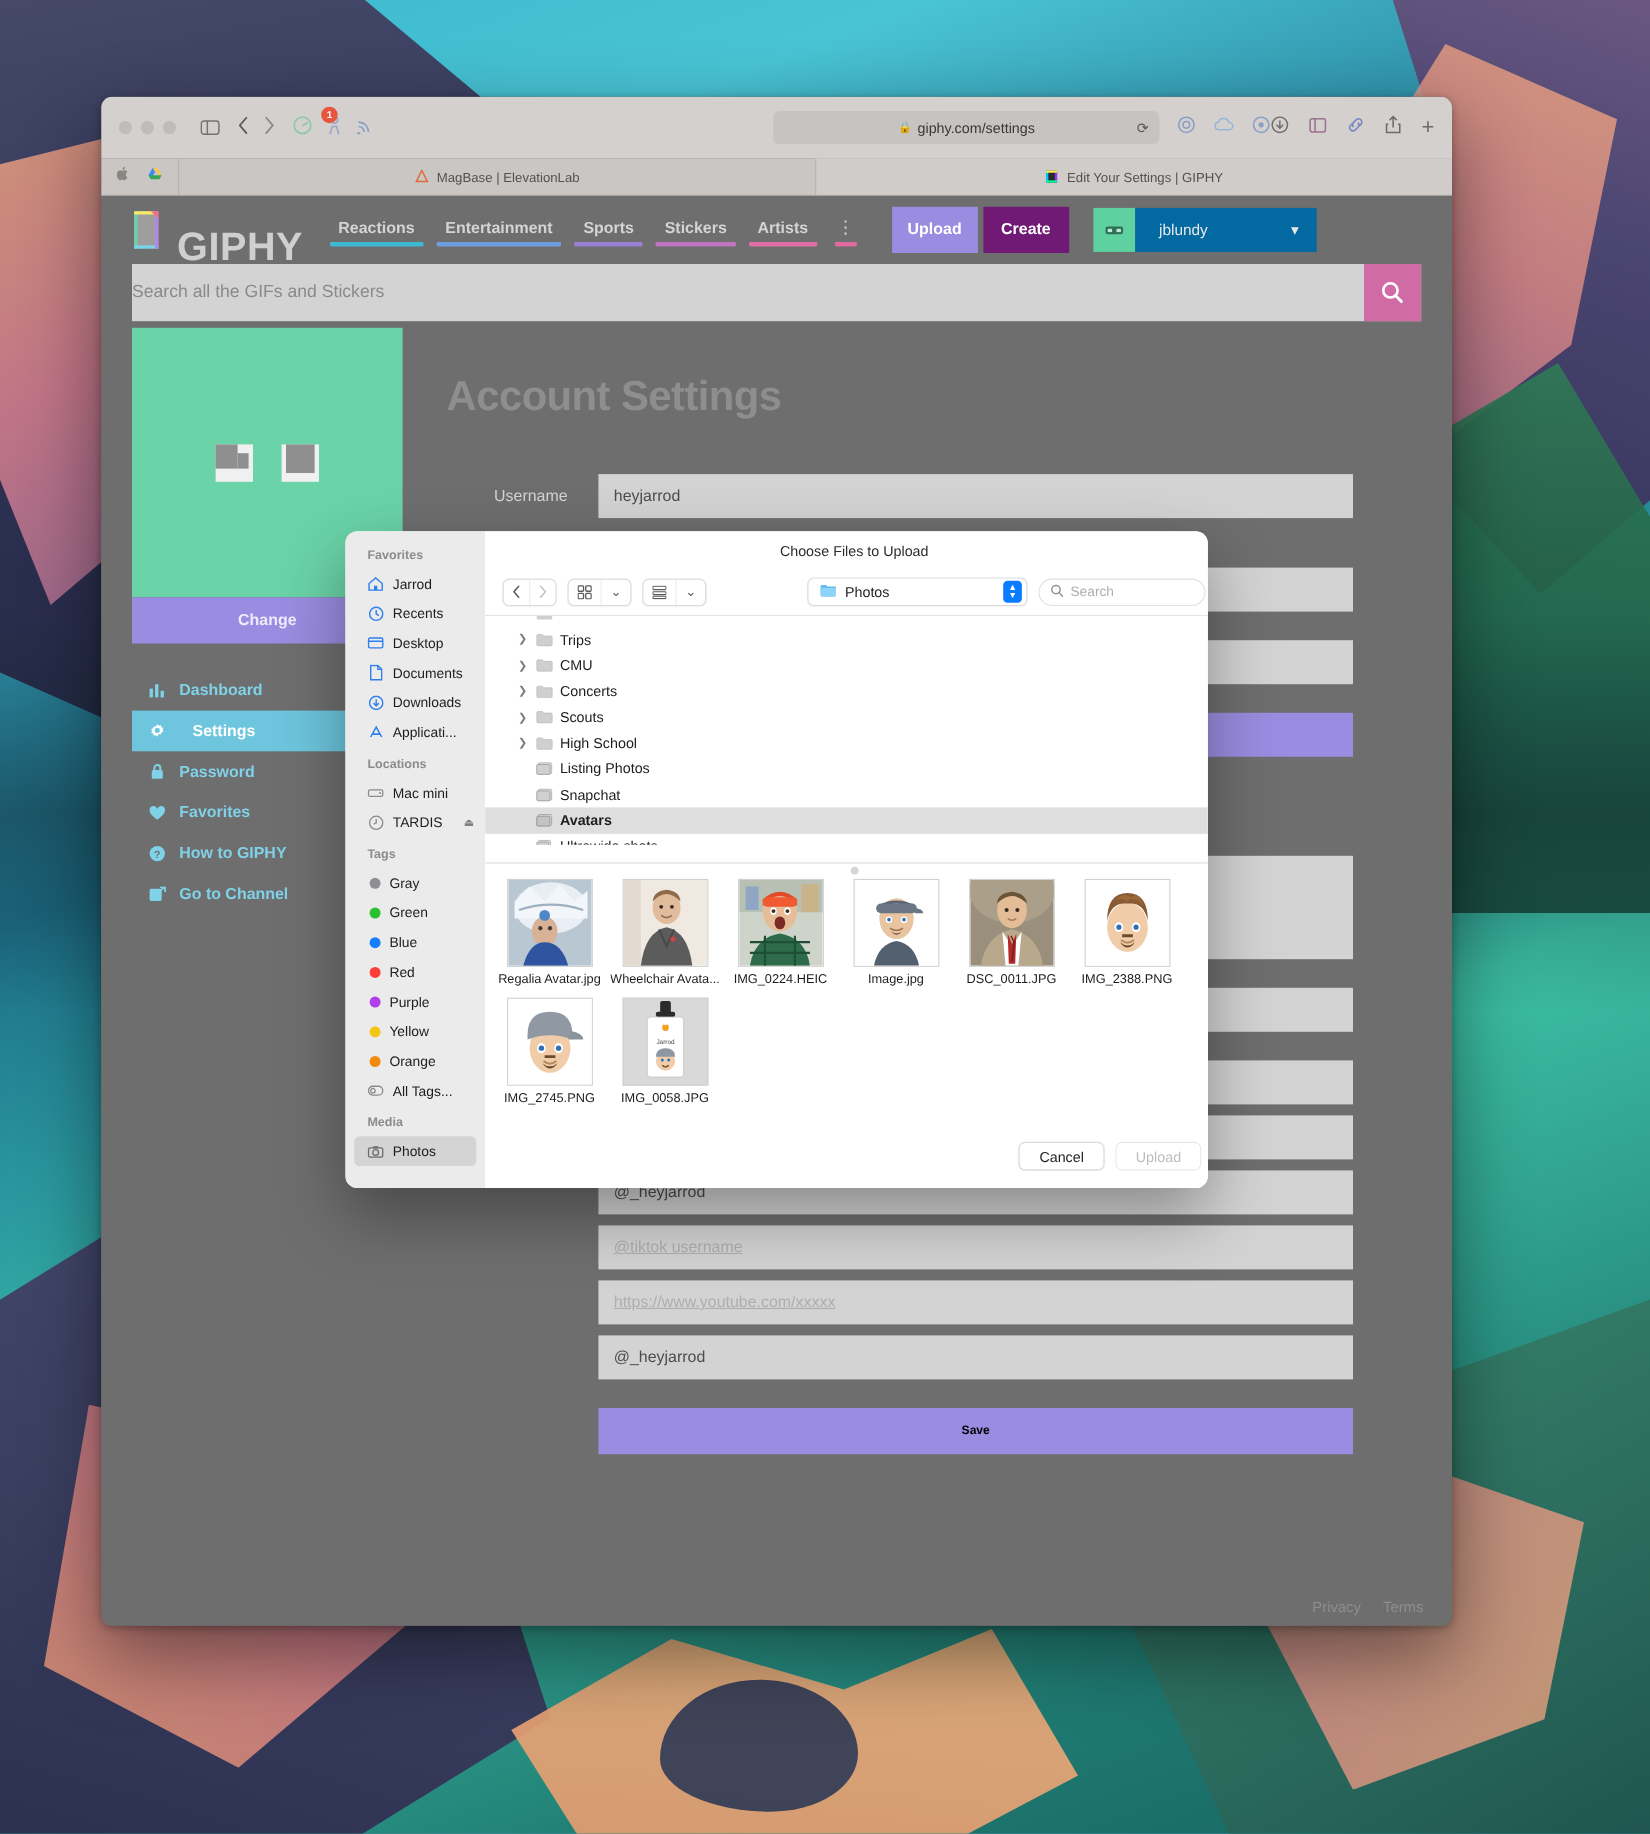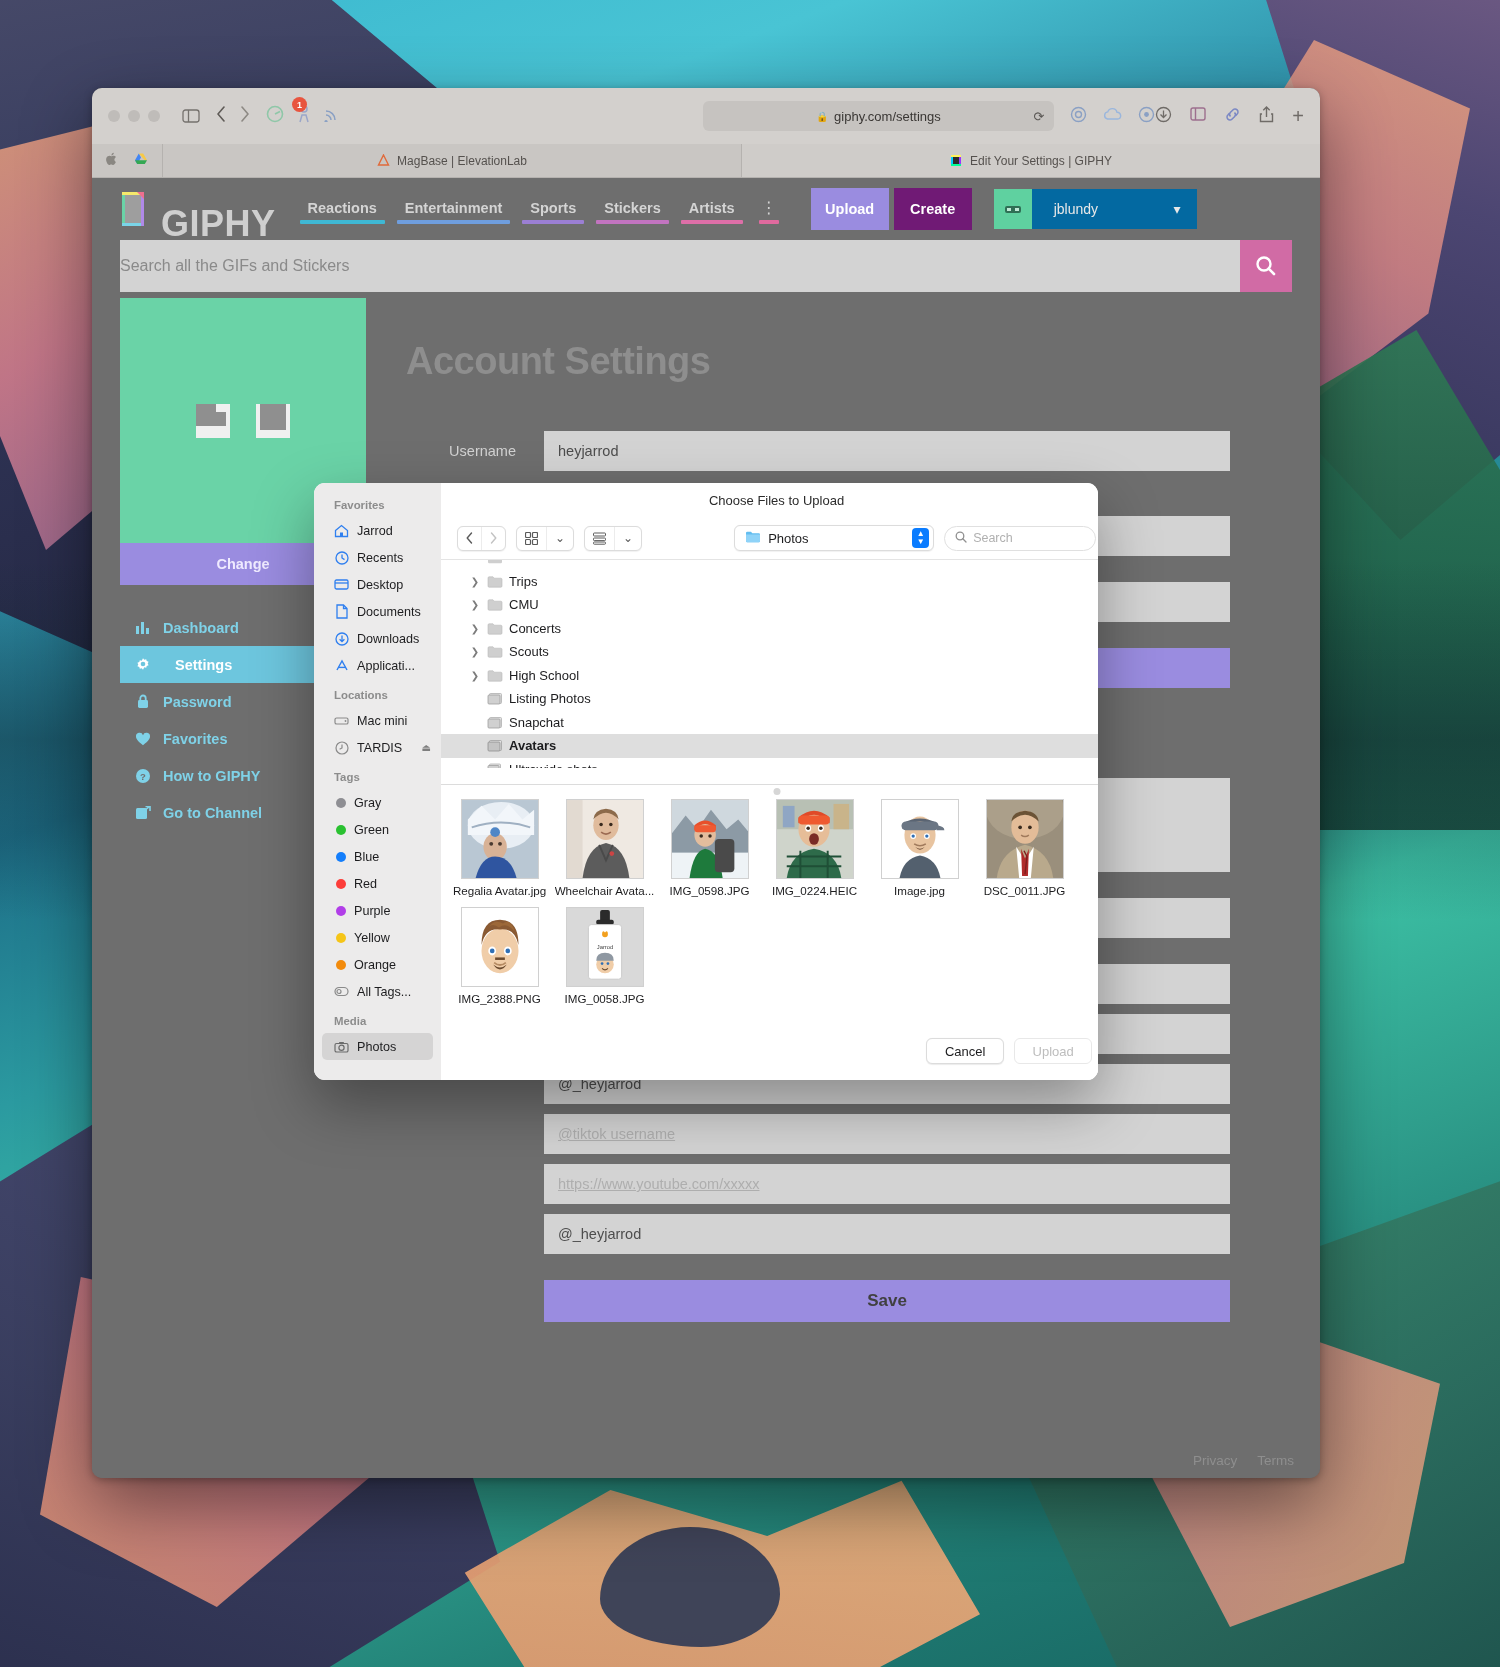--- a/index.html
+++ b/index.html
@@ -268,21 +268,21 @@
     font-size: 14.5px; color: #4d4d4d;
   }
   .form-field.ph { color: #aeaeae; text-decoration: underline; }
   .helper { font-size: 12.5px; color: #9a9a9a; padding: 5px 0 0 14px; }
   .form-field.tall { height: 94px; align-items: flex-start; padding-top: 12px; }
   .stacked { flex: 1; }
   .stacked .form-field { margin-bottom: 10px; }
   .btn-save {
     height: 42px; background: #9a8ce0;
     display: flex; align-items: center; justify-content: center;
-    color: #404040; font-size: 17px; font-weight: bold;
+    color: #000000; font-size: 11px; font-weight: bold;
     margin-top: 6px; margin-left: 138px;
   }
   #footer-links {
     position: absolute; right: 26px; bottom: 10px;
     display: flex; gap: 20px;
     color: #8e8e8e; font-size: 13.5px;
   }
 
   
   #dialog {
@@ -1115,37 +1115,20 @@
               <circle cx="45" cy="25" r="1.8" fill="#3a2b1f"></circle>
               <path d="M35 33 Q40 37 45 33" stroke="#9b6a52" stroke-width="1.6" fill="none"></path>
               <path d="M16 80 Q20 48 40 44 Q60 48 64 80Z" fill="#5c5c5c"></path>
               <path d="M33 46 L40 62 L47 46" stroke="#4a4a4a" stroke-width="2" fill="none"></path>
               <circle cx="46" cy="55" r="2.4" fill="#c44"></circle>
             </svg>
           </div>
           <div class="thumb-label">Wheelchair Avata...</div>
         </div>
 
-        <div class="thumb-cell">
-          <div class="thumb-box">
-            <svg width="78" height="80" viewBox="0 0 78 80">
-              <rect width="78" height="80" fill="#cfd8de"></rect>
-              <path d="M0 34 L14 16 L26 30 L40 10 L56 30 L68 20 L78 32 L78 54 L0 54Z" fill="#8c9aa5"></path>
-              <path d="M0 54 L78 54 L78 80 L0 80Z" fill="#eef3f6"></path>
-              <ellipse cx="34" cy="36" rx="11" ry="12" fill="#e3bd9d"></ellipse>
-              <path d="M23 31 Q34 18 45 31 L45 26 Q34 16 23 26Z" fill="#e8502a"></path>
-              <rect x="23" y="26" width="22" height="7" rx="3" fill="#ef5a32"></rect>
-              <circle cx="30" cy="37" r="1.8" fill="#3a2b1f"></circle>
-              <circle cx="39" cy="37" r="1.8" fill="#3a2b1f"></circle>
-              <path d="M18 80 Q22 52 34 50 Q48 52 52 80Z" fill="#1e7a3c"></path>
-              <rect x="44" y="40" width="20" height="34" rx="4" fill="#4a4a4a"></rect>
-            </svg>
-          </div>
-          <div class="thumb-label">IMG_0598.JPG</div>
-        </div>
 
 
         <div class="thumb-cell">
           <div class="thumb-box">
             <svg width="78" height="80" viewBox="0 0 78 80">
               <rect width="78" height="80" fill="#cfd4cb"></rect>
               <rect x="0" y="0" width="78" height="30" fill="#b8c0b4"></rect>
               <rect x="6" y="6" width="12" height="22" fill="#8fa6c4"></rect>
               <rect x="58" y="4" width="16" height="26" fill="#c9b48a"></rect>
               <ellipse cx="38" cy="30" rx="16" ry="18" fill="#e6bd98"></ellipse>
@@ -1215,20 +1198,38 @@
               <ellipse cx="47" cy="44" rx="4" ry="4.6" fill="#fff"></ellipse>
                 <circle cx="47" cy="44" r="2.4" fill="#2f6fb5"></circle>
               <path d="M33 56 Q39 61 45 56" stroke="#b58a62" stroke-width="1.8" fill="none"></path>
               <path d="M32 58 Q39 68 46 58 Q39 64 32 58Z" fill="#6b4a2e"></path>
               <path d="M34 52 L44 52" stroke="#6b4a2e" stroke-width="2.6"></path>
             </svg>
           </div>
           <div class="thumb-label">IMG_2388.PNG</div>
         </div>
 
+        <div class="thumb-cell">
+          <div class="thumb-box">
+            <svg width="78" height="80" viewBox="0 0 78 80">
+              <rect width="78" height="80" fill="#fff"></rect>
+              <ellipse cx="39" cy="46" rx="19" ry="23" fill="#f0cda8"></ellipse>
+              <path d="M18 34 Q18 12 39 12 Q60 12 60 34 L60 38 Q39 30 18 38Z" fill="#9099a3"></path>
+              <path d="M58 30 Q70 32 70 38 L56 38Z" fill="#8a939d"></path>
+              <ellipse cx="31" cy="46" rx="4" ry="4.8" fill="#fff"></ellipse>
+                <circle cx="31" cy="46" r="2.5" fill="#2f6fb5"></circle>
+              <ellipse cx="47" cy="46" rx="4" ry="4.8" fill="#fff"></ellipse>
+                <circle cx="47" cy="46" r="2.5" fill="#2f6fb5"></circle>
+              <path d="M33 58 Q39 63 45 58" stroke="#b58a62" stroke-width="1.8" fill="none"></path>
+              <path d="M32 60 Q39 70 46 60 Q39 66 32 60Z" fill="#6b4a2e"></path>
+              <path d="M34 54 L44 54" stroke="#6b4a2e" stroke-width="2.6"></path>
+            </svg>
+          </div>
+          <div class="thumb-label">IMG_2745.PNG</div>
+        </div>
 
         <div class="thumb-cell">
           <div class="thumb-box" style="background:#d9d9d9">
             <svg width="78" height="80" viewBox="0 0 78 80">
               <rect width="78" height="80" fill="#d9d9d9"></rect>
               <rect x="34" y="2" width="10" height="12" rx="2" fill="#2b2b2b"></rect>
               <rect x="30" y="12" width="18" height="5" rx="2" fill="#2b2b2b"></rect>
               <rect x="22" y="17" width="34" height="56" rx="3" fill="#fff" stroke="#c4c4c4" stroke-width=".8"></rect>
               <path d="M39 25 q3 -3 3 2 q0 3 -3 3 q-3 0 -3 -3 q0 -5 3 -2Z" fill="#f2a01e"></path>
               <text x="39" y="42" text-anchor="middle" font-size="6" fill="#444" font-family="Liberation Sans">Jarrod</text>

